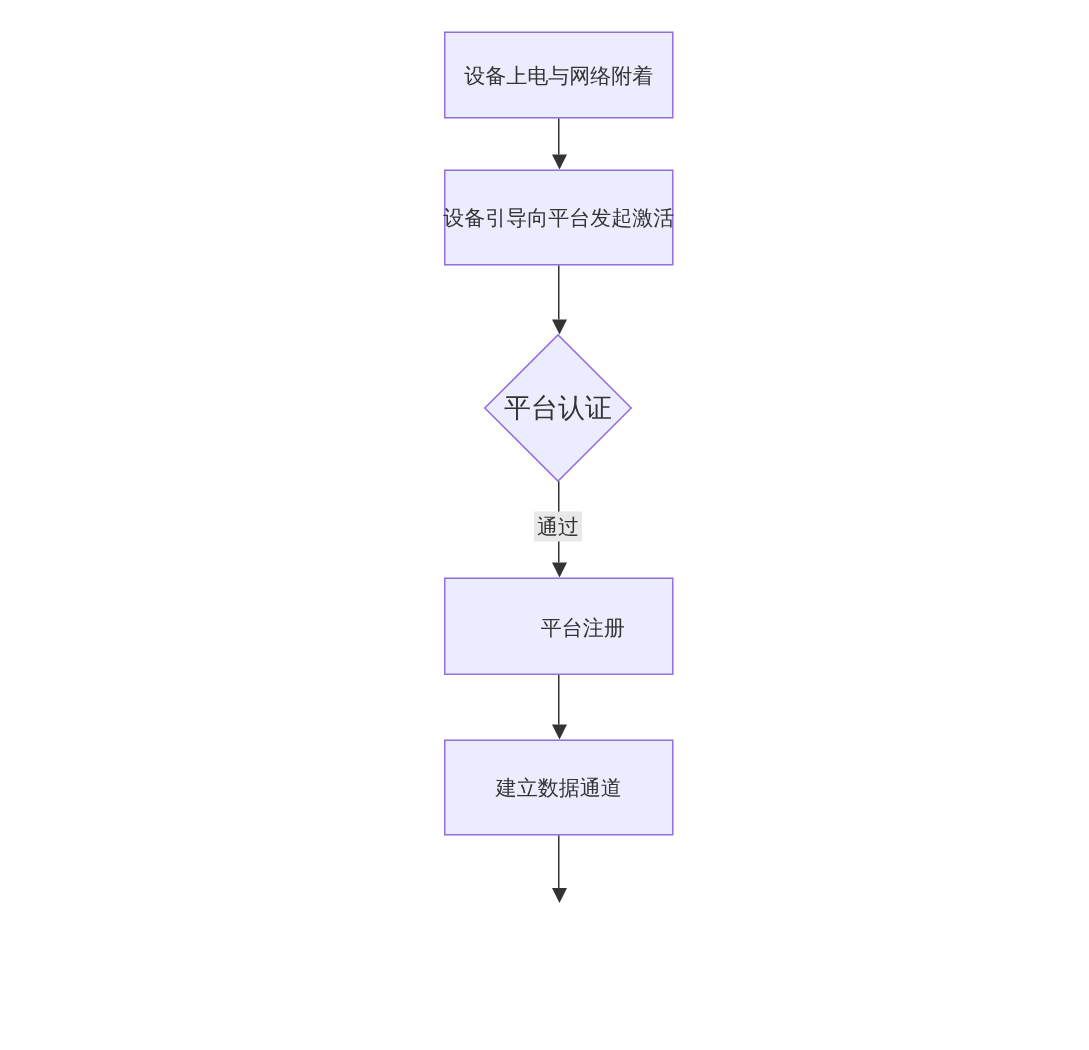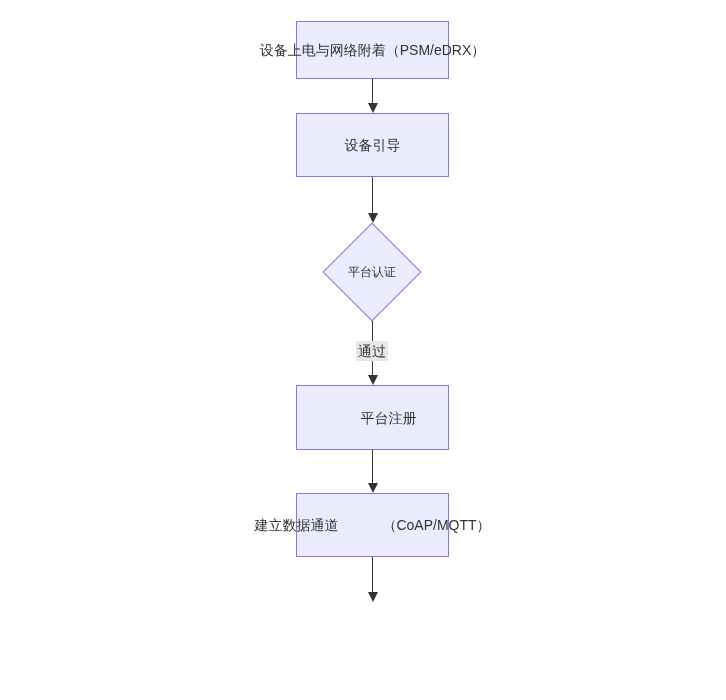--- a/index.html
+++ b/index.html
@@ -64,21 +64,21 @@
   }
   .diamond-label {
     position: absolute;
     left: 0;
     top: 0;
     width: 100%;
     height: 100%;
     display: flex;
     align-items: center;
     justify-content: center;
-    font-size: 12px;
+    font-size: 18px;
     white-space: nowrap;
   }
 
   
   .edge {
     position: absolute;
     left: 367px;
     width: 11px;
     display: flex;
     flex-direction: column;
@@ -115,30 +115,30 @@
     white-space: nowrap;
   }
 </style>
 </head>
 <body>
 
 <div class="canvas">
 
   <div class="node rect n1">
     <div class="nl">设备上电与网络附着</div>
-    <div class="nl">（PSM/eDRX）</div>
   </div>
 
   <div class="edge e1">
     <div class="line"></div>
     <div class="head"></div>
   </div>
 
   <div class="node rect n2">
     <div class="nl">设备引导</div>
+    <div class="nl">向平台发起激活</div>
   </div>
 
   <div class="edge e2">
     <div class="line"></div>
     <div class="head"></div>
   </div>
 
   <div class="diamond-wrap">
     <div class="diamond-shape"></div>
     <div class="diamond-label">平台认证</div>
@@ -154,21 +154,20 @@
     <div class="nl">平台注册</div>
   </div>
 
   <div class="edge e4">
     <div class="line"></div>
     <div class="head"></div>
   </div>
 
   <div class="node rect n5">
     <div class="nl">建立数据通道</div>
-    <div class="nl">（CoAP/MQTT）</div>
   </div>
 
   <div class="edge e5">
     <div class="line"></div>
     <div class="head"></div>
   </div>
 
 
 </div>
 

